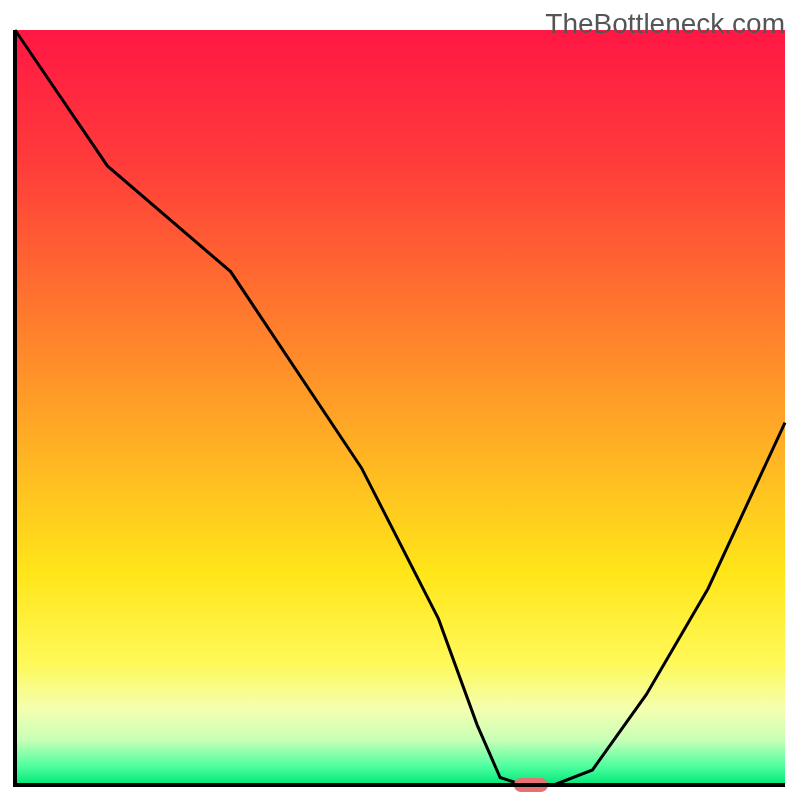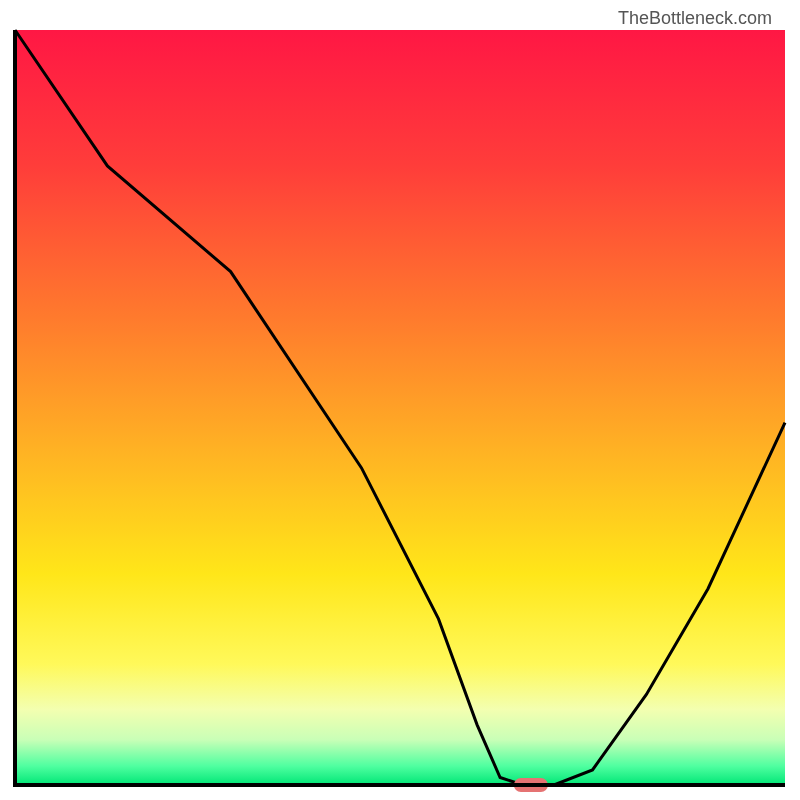--- a/index.html
+++ b/index.html
@@ -11,23 +11,23 @@
     font-family: Arial, Helvetica, sans-serif;
   }
   .container {
     position: relative;
     width: 800px;
     height: 800px;
   }
   .watermark {
     position: absolute;
     top: 8px;
-    right: 28px;
+    right: 15px;
     color: #555;
-    font-size: 18px;
+    font-size: 28px;
     font-weight: 500;
   }
   svg {
     display: block;
   }
 </style>
 </head>
 <body>
 
 <div class="container">

